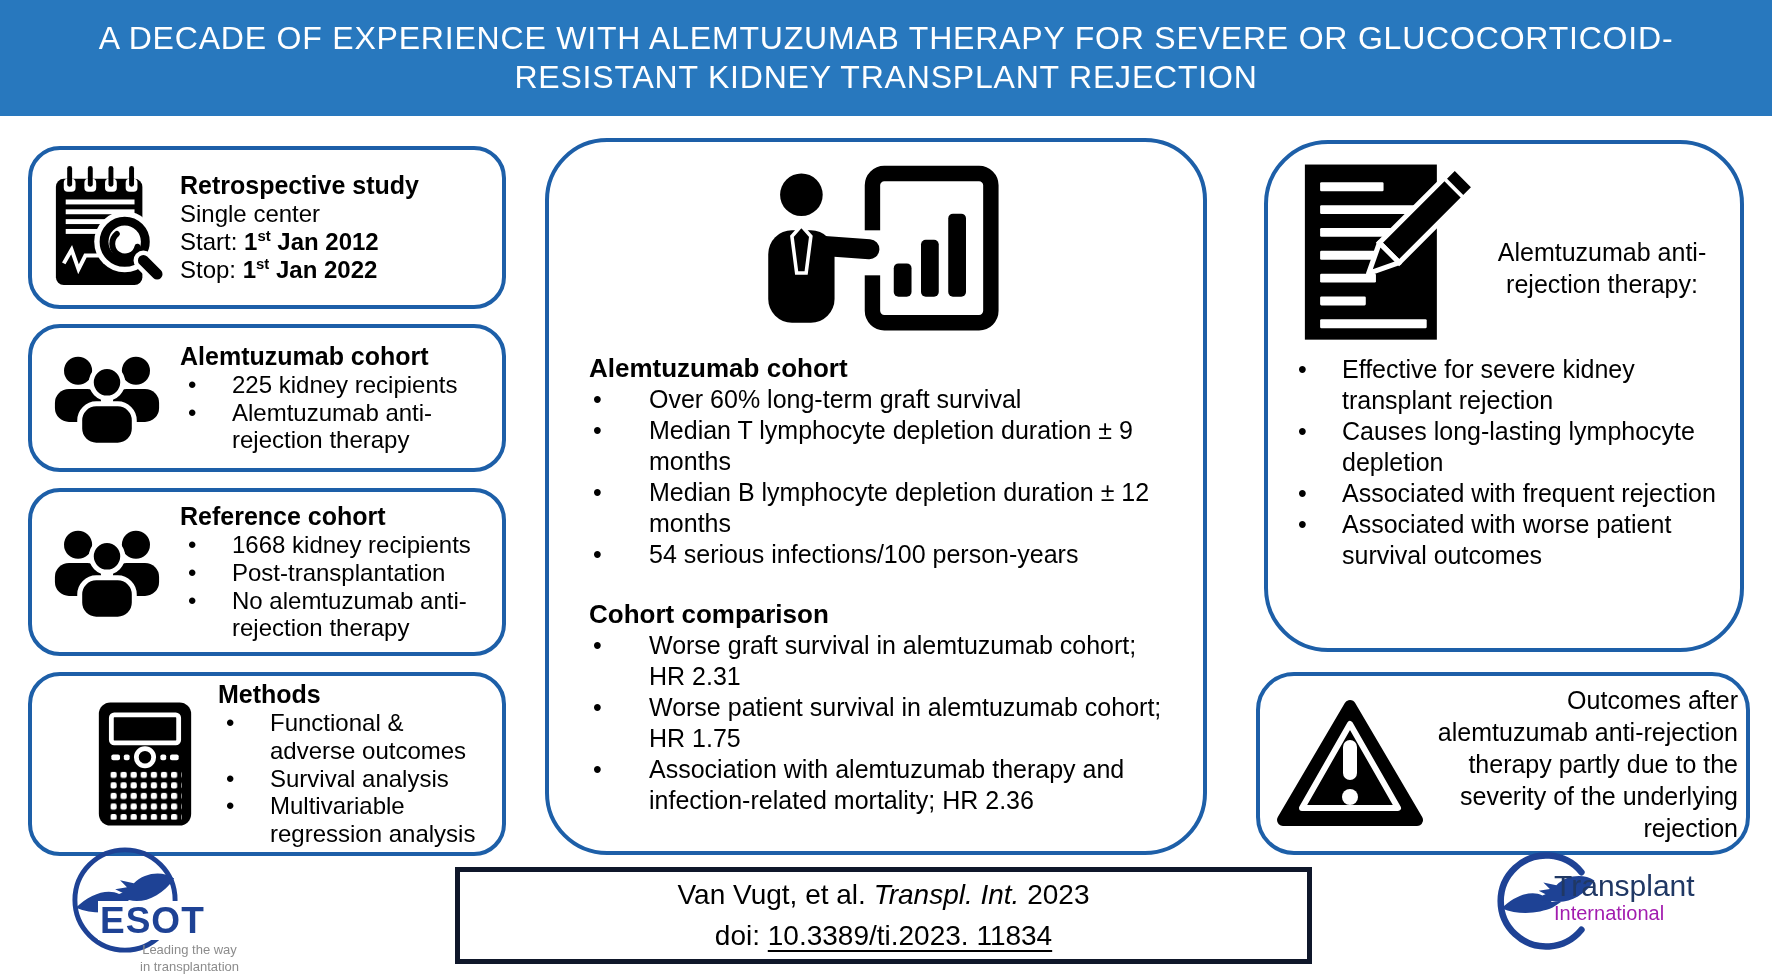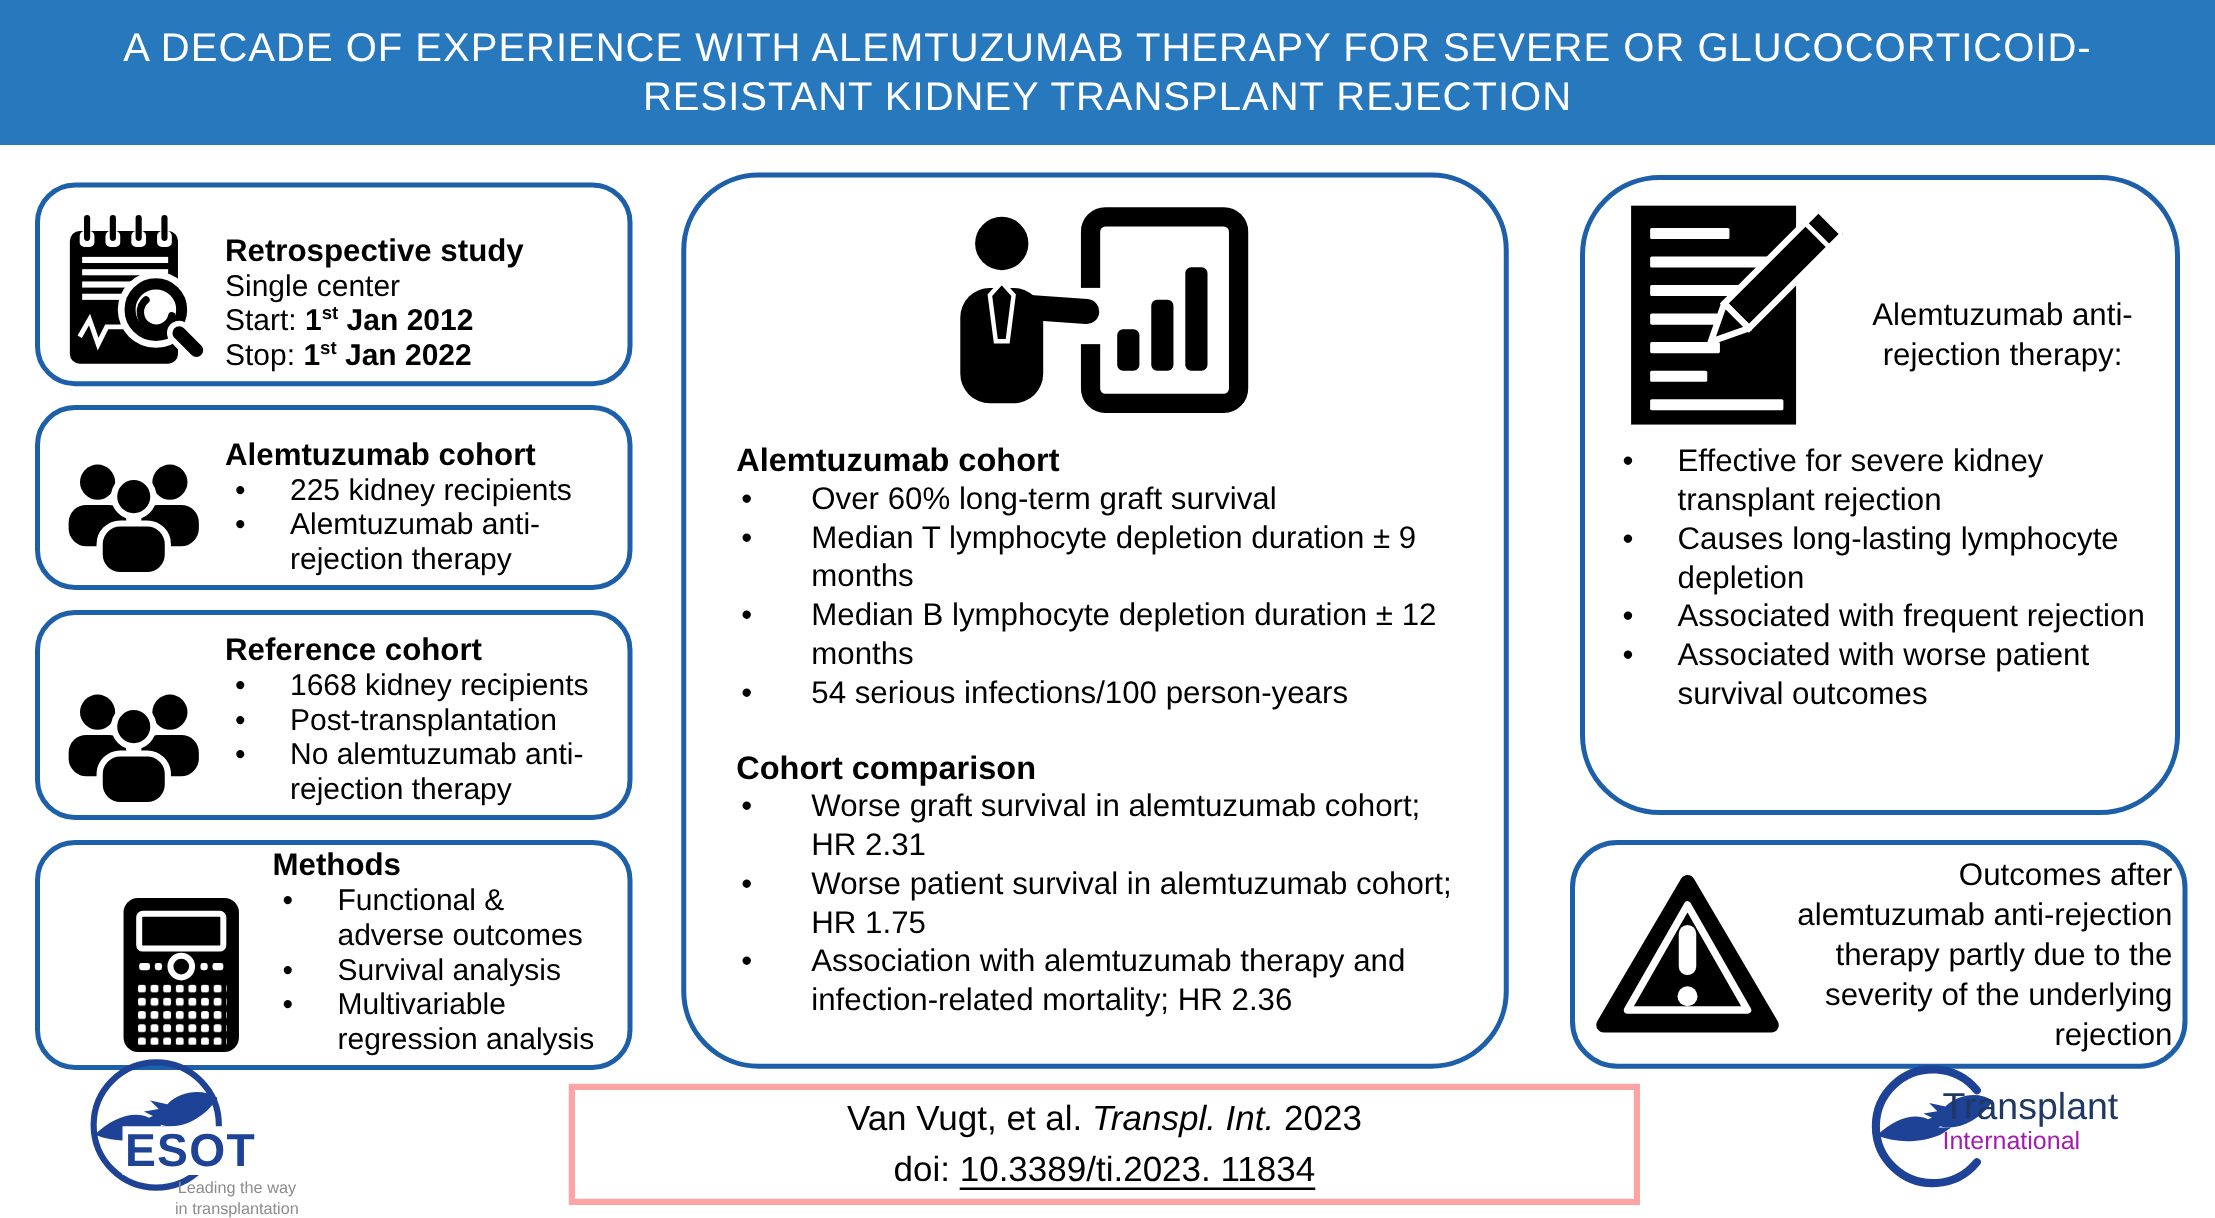--- a/index.html
+++ b/index.html
@@ -3,21 +3,21 @@
 <meta charset="utf-8">
 <style>
   html,body{margin:0;padding:0;background:#fff;}
   body{width:1772px;height:974px;position:relative;overflow:hidden;
        font-family:"Liberation Sans",sans-serif;color:#000;}
   .banner{position:absolute;left:0;top:0;width:1772px;height:116px;background:#2878BE;
           display:flex;flex-direction:column;justify-content:center;align-items:center;
           color:#fff;font-size:32px;letter-spacing:0.8px;line-height:1.22;text-align:center;}
   .box{position:absolute;background:#fff;border:4px solid #1D5FA8;box-sizing:border-box;}
   
-  .left-box{border-radius:32px;display:flex;align-items:flex-end;gap:6px;padding:6px 14px 6px 8px;left:28px;width:478px;}
+  .left-box{border-radius:32px;display:flex;align-items:center;gap:6px;padding:6px 14px 6px 8px;left:28px;width:478px;}
   .left-icon{flex:0 0 134px;display:flex;justify-content:center;align-items:center;}
   .left-text{flex:1;font-size:24px;line-height:1.16;}
   .box-h{font-weight:bold;font-size:25px;}
   .bullet{display:flex;}
   .bullet .dot{flex:0 0 44px;padding-left:8px;}
   .bullet .bt{flex:1;}
   sup{font-size:0.62em;}
   
   #results-box{left:545px;top:138px;width:662px;height:717px;border-radius:62px;padding:14px 40px;}
   .results-icon{height:196px;display:flex;justify-content:center;align-items:center;}
@@ -30,21 +30,21 @@
   .concl-head{display:flex;align-items:center;margin-bottom:8px;}
   .concl-icon{flex:0 0 196px;display:flex;justify-content:center;}
   .concl-title{flex:1;text-align:center;font-size:25px;line-height:1.3;margin-top:28px;}
   .concl-bullets{font-size:25px;line-height:1.24;}
   #caveat-box{left:1256px;top:672px;width:494px;height:183px;border-radius:38px;
               display:flex;align-items:center;gap:8px;padding:10px 8px 10px 14px;}
   .caveat-icon{flex:0 0 152px;display:flex;justify-content:center;}
   .caveat-text{flex:1;text-align:right;font-size:25px;line-height:1.28;}
   
   #citation-box{position:absolute;left:455px;top:867px;width:857px;height:97px;background:#fff;
-                border:5px solid #fca5a5;box-sizing:border-box;display:flex;flex-direction:column;
+                border:5px solid #0f172a;box-sizing:border-box;display:flex;flex-direction:column;
                 justify-content:center;align-items:center;gap:9px;font-size:28px;}
   .doi-link{text-decoration:underline;text-decoration-thickness:2px;text-underline-offset:5px;}
   
   .logo{position:absolute;}
   #esot-logo{left:64px;top:843px;width:230px;height:128px;}
   #esot-logo .circ{position:absolute;left:6px;top:2px;}
   .esot-name{position:absolute;left:34px;top:58px;font-size:37px;font-weight:bold;color:#1E4295;
              letter-spacing:1px;background:#fff;line-height:1;padding:1px 2px;}
   .esot-tag{position:absolute;left:76px;top:99px;font-size:13px;color:#8C8C8C;line-height:1.3;text-align:center;}
   #ti-logo{left:1492px;top:843px;width:280px;height:128px;}

